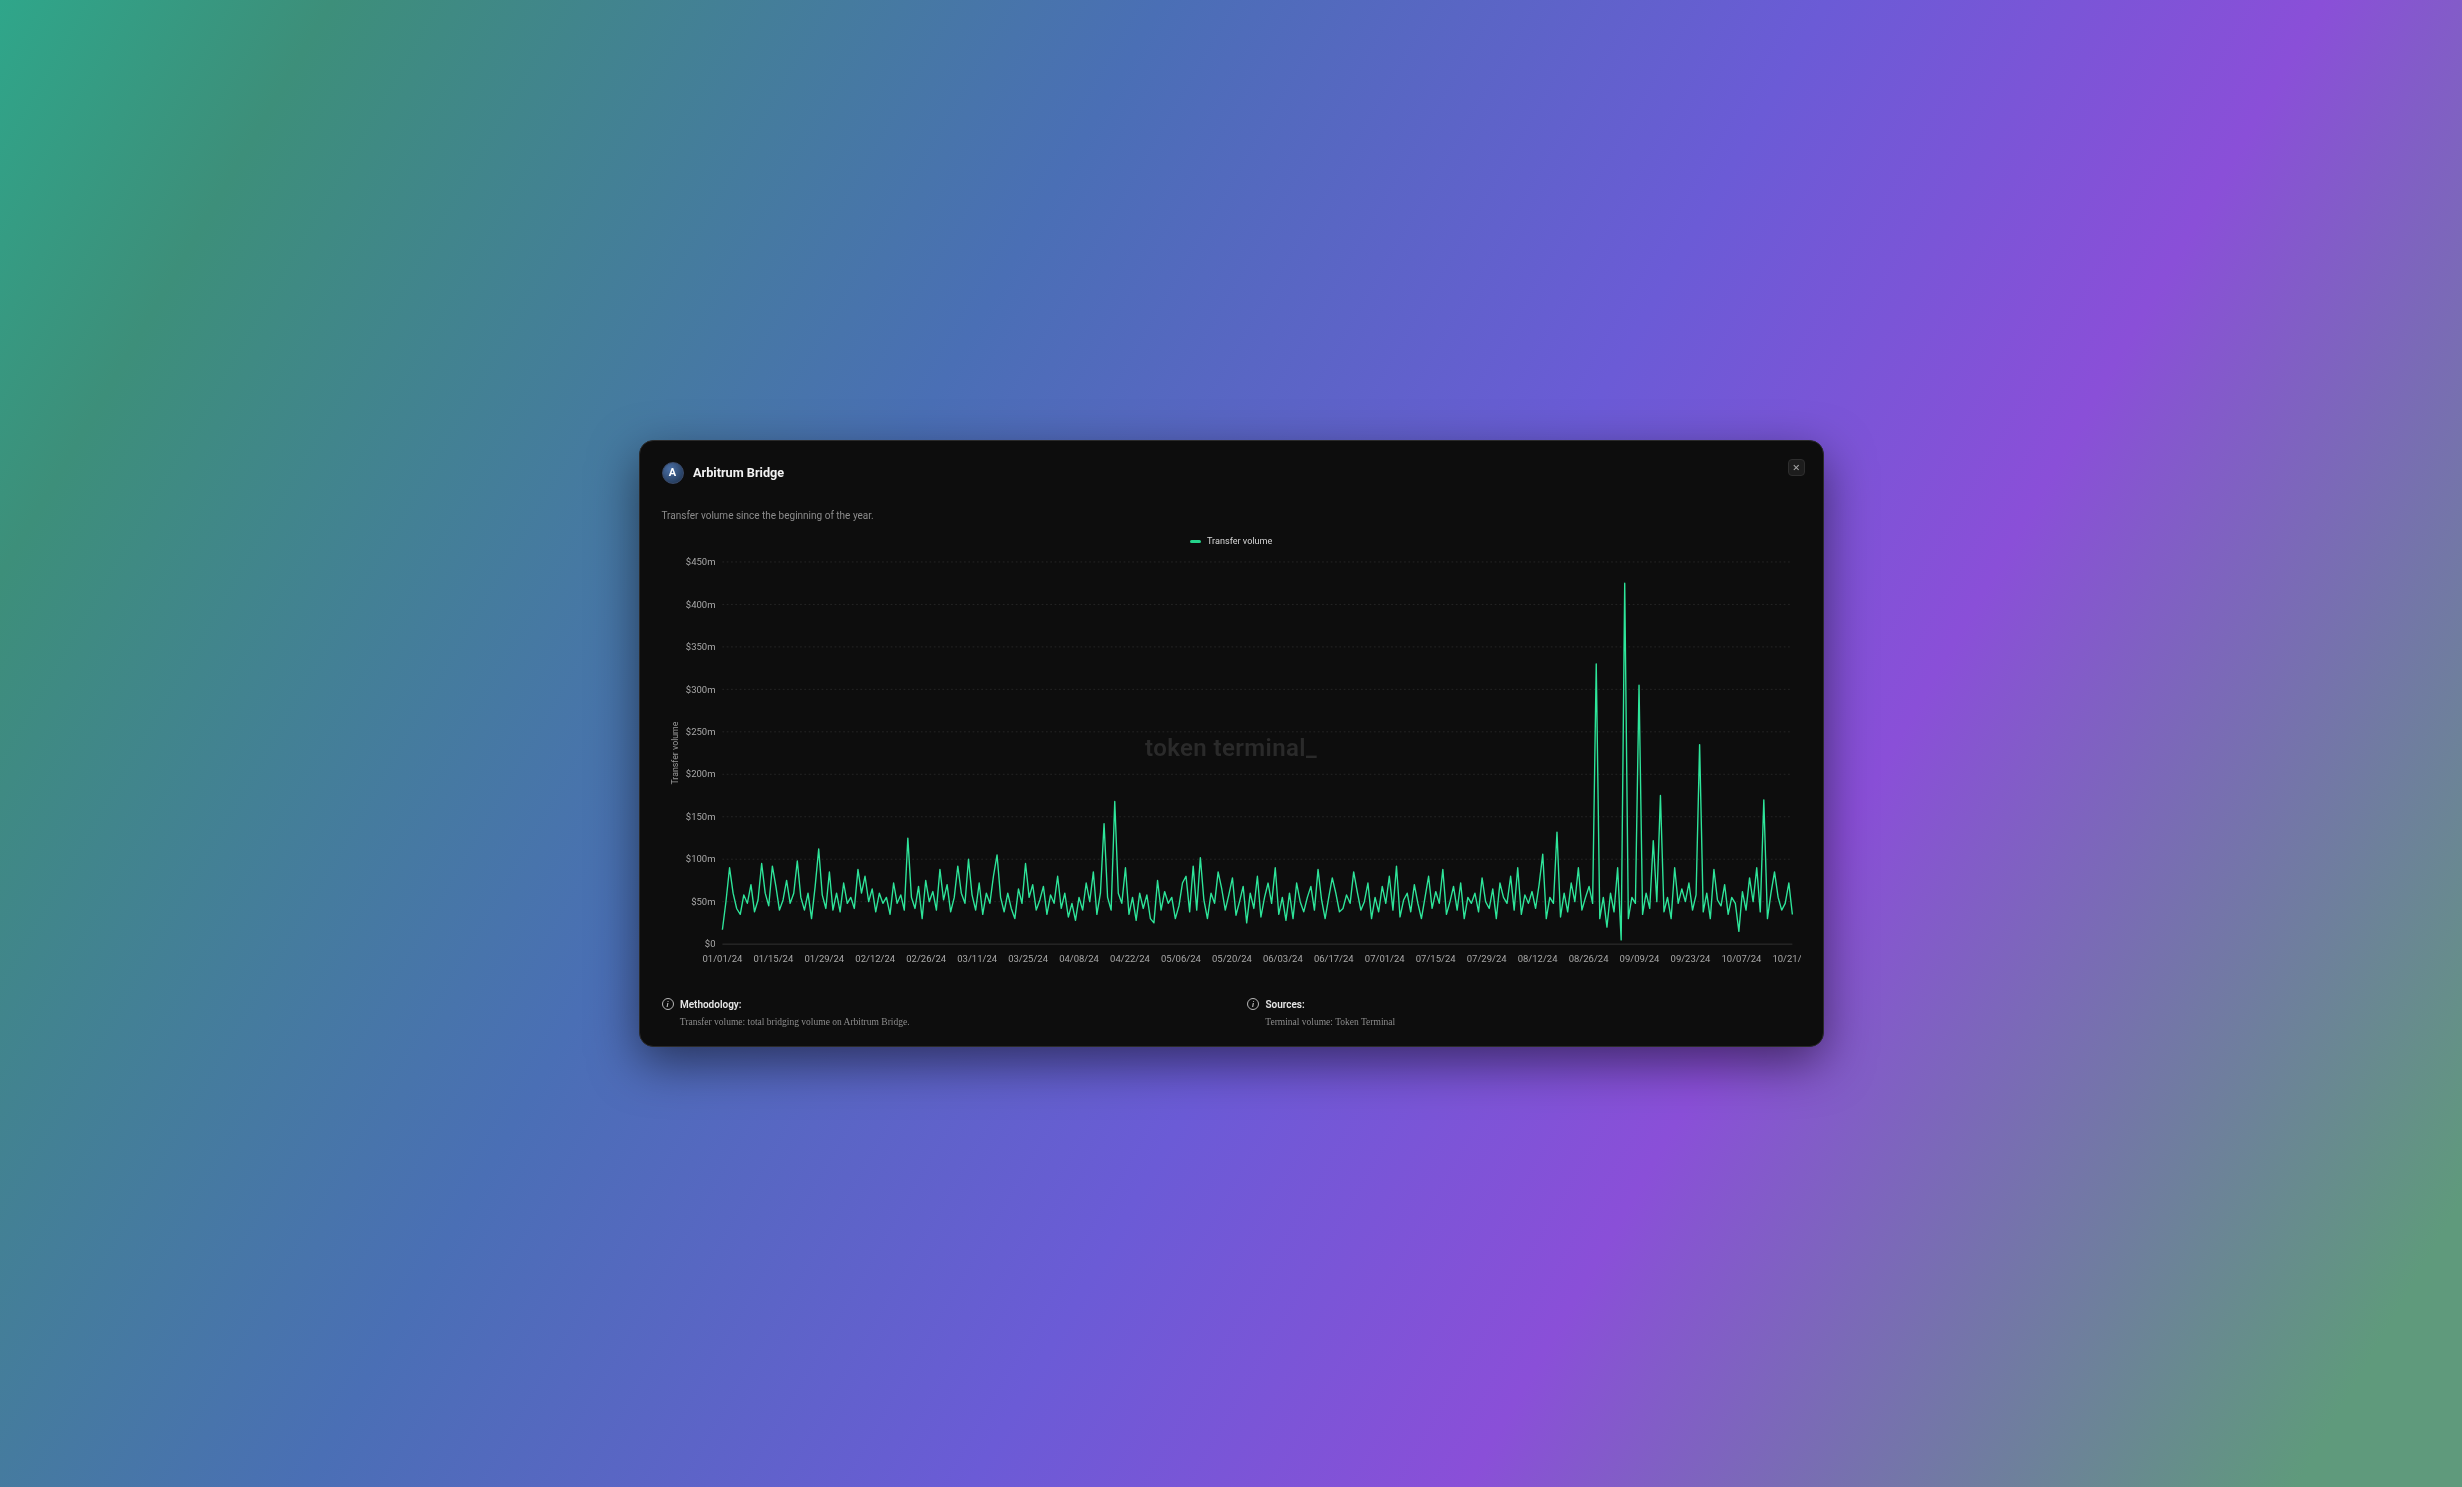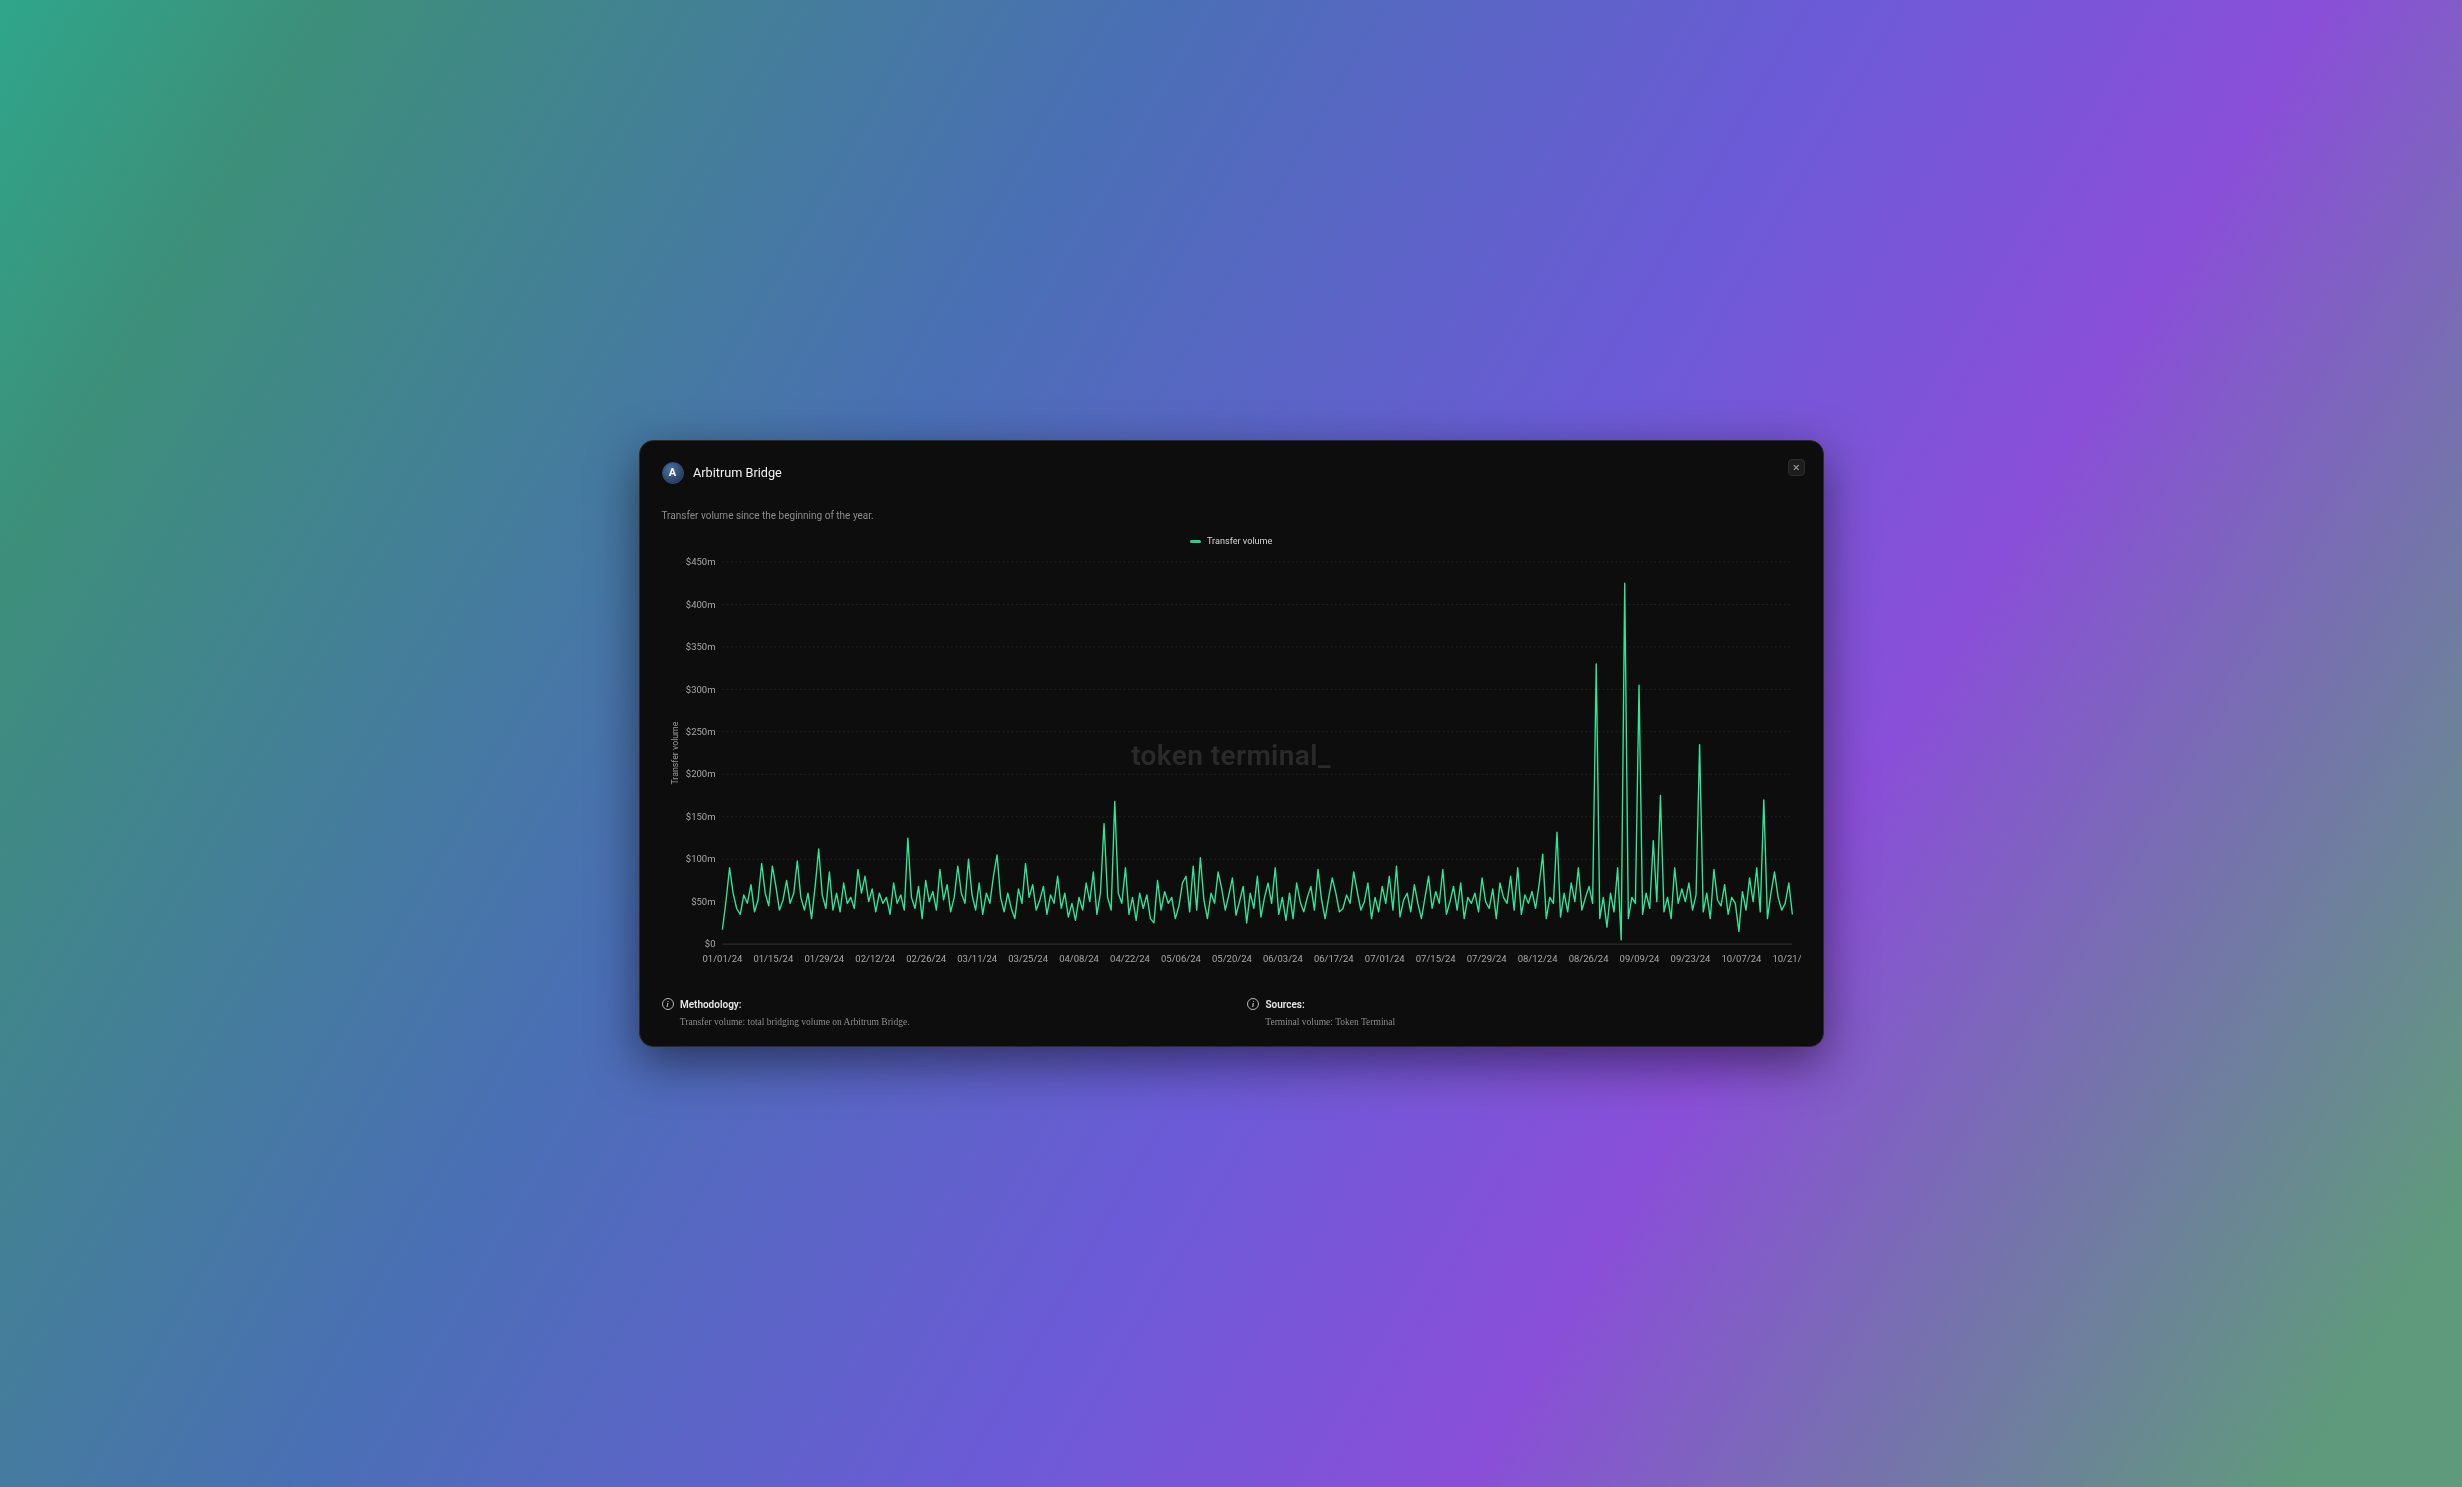--- a/index.html
+++ b/index.html
@@ -23,43 +23,43 @@
     box-shadow: 0 16px 48px rgba(0,0,0,0.5);
   }
   .header-row { display: flex; align-items: center; gap: 9.5px; }
   .logo {
     width: 22px; height: 22px; border-radius: 50%;
     background: radial-gradient(circle at 35% 30%, #4a6fa5, #1b2f4a);
     display: flex; align-items: center; justify-content: center;
     color: #fff; font-size: 11px; font-weight: 700;
     border: 0.8px solid #3a4a6a;
   }
-  .title { color: #f2f2f2; font-size: 12.7px; font-weight: 400; }
+  .title { color: #f2f2f2; font-size: 12.7px; font-weight: 700; }
   .close-btn {
     position: absolute; top: 17.5px; right: 17.5px;
     width: 17.5px; height: 17.5px; border-radius: 4px;
     background: #1d1d1d; border: 0.8px solid #2e2e2e;
     display: flex; align-items: center; justify-content: center;
     color: #aaa; font-size: 9.5px; cursor: pointer;
   }
   .subtitle { color: #8c8c8c; font-size: 10px; margin-top: 26px; }
   .legend { display: flex; align-items: center; justify-content: center; gap: 6.4px; margin-top: 11px; height: 19px; }
   .legend-swatch { width: 11px; height: 2.4px; background: #24d38a; border-radius: 1.6px; }
   .legend-label { color: #d6d6d6; font-size: 9.1px; }
   .chart-wrap { position: relative; width: 100%; height: 422px; margin-top: 3.2px; }
   .chart-wrap svg { width: 100%; height: 100%; display: block; }
   .grid-line { stroke: #2a2a2a; stroke-width: 1; stroke-dasharray: 2 3; }
   .axis-line { stroke: #3a3a3a; stroke-width: 1; }
   .tick-text { fill: #a8a8a8; font-size: 11px; }
   .y-title { fill: #9a9a9a; font-size: 11px; }
   .series-line { stroke: #2ee59a; stroke-width: 1.6; fill: none; stroke-linejoin: round; }
   .watermark {
     position: absolute; top: 46%; left: 50%; transform: translate(-50%, -50%);
-    color: #2a2a2a; font-size: 28px; font-weight: 600; letter-spacing: 0.4px;
-    pointer-events: none; user-select: none; margin-top: 7px;
+    color: #2a2a2a; font-size: 24px; font-weight: 600; letter-spacing: 0.4px;
+    pointer-events: none; user-select: none;
   }
   .footer { display: flex; gap: 32px; margin-top: 17.5px; border-top: 0 solid #222; padding-top: 4.8px; }
   .footer-col { flex: 1; }
   .footer-head { display: flex; align-items: center; gap: 6.4px; color: #e6e6e6; font-size: 10px; font-weight: 600; }
   .info-icon {
     width: 12px; height: 12px; border: 1.1px solid #b8b8b8; border-radius: 50%;
     display: inline-flex; align-items: center; justify-content: center;
     color: #b8b8b8; font-size: 8px; font-weight: 700; font-style: italic;
   }
   .footer-body { color: #8c8c8c; font-size: 9.5px; margin-top: 6.4px; margin-left: 18.3px; font-family: Liberation Serif, serif; }

